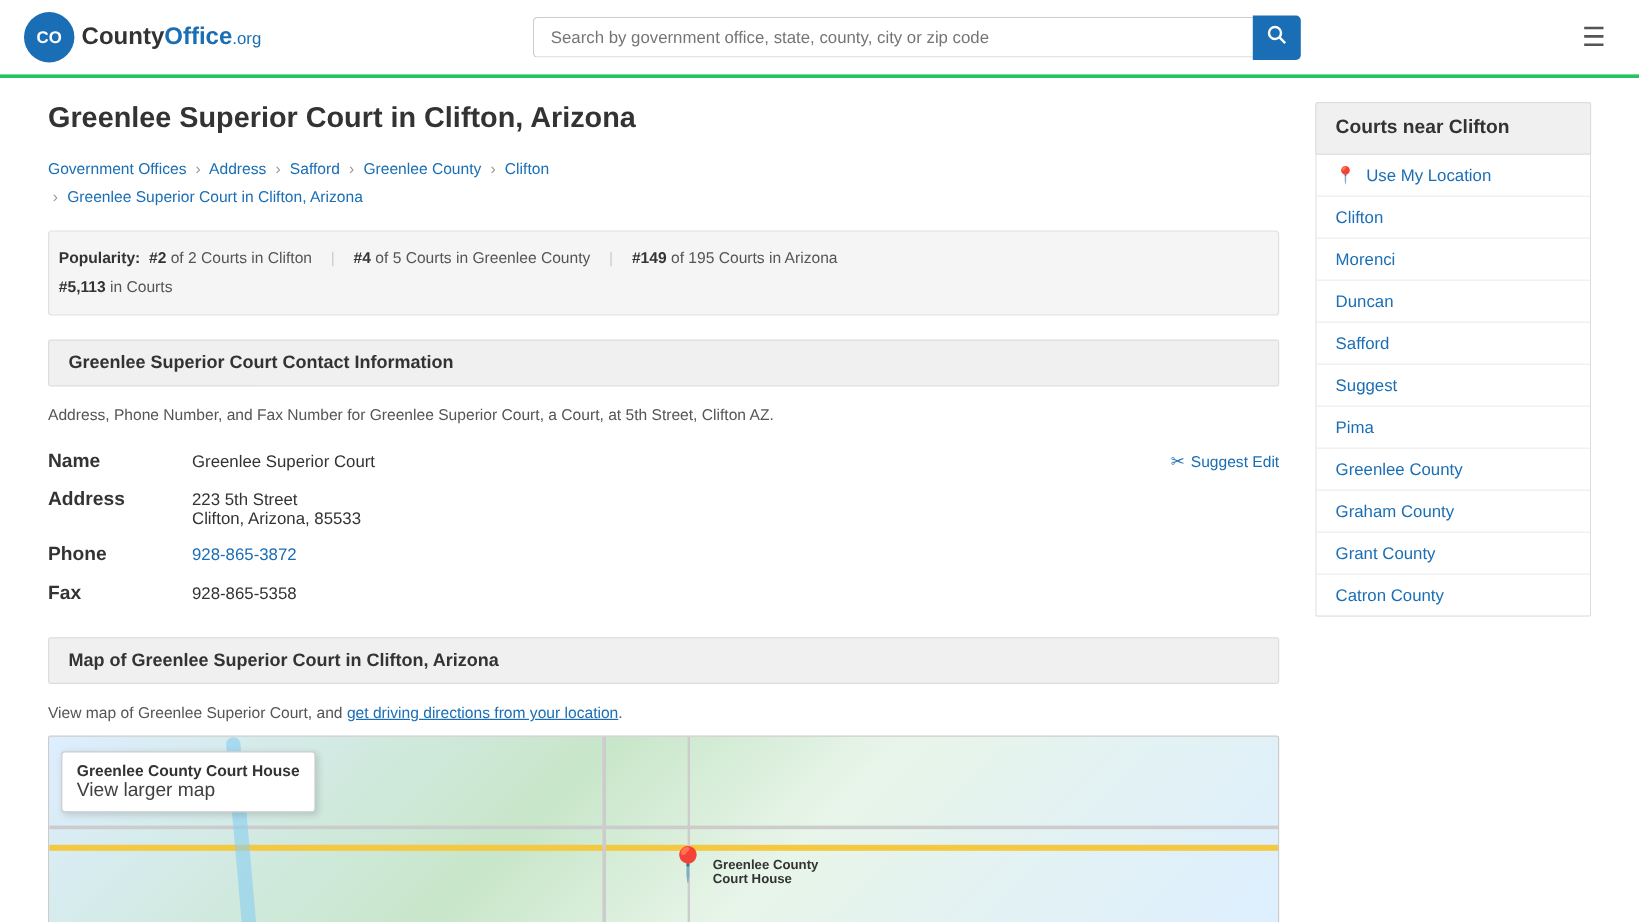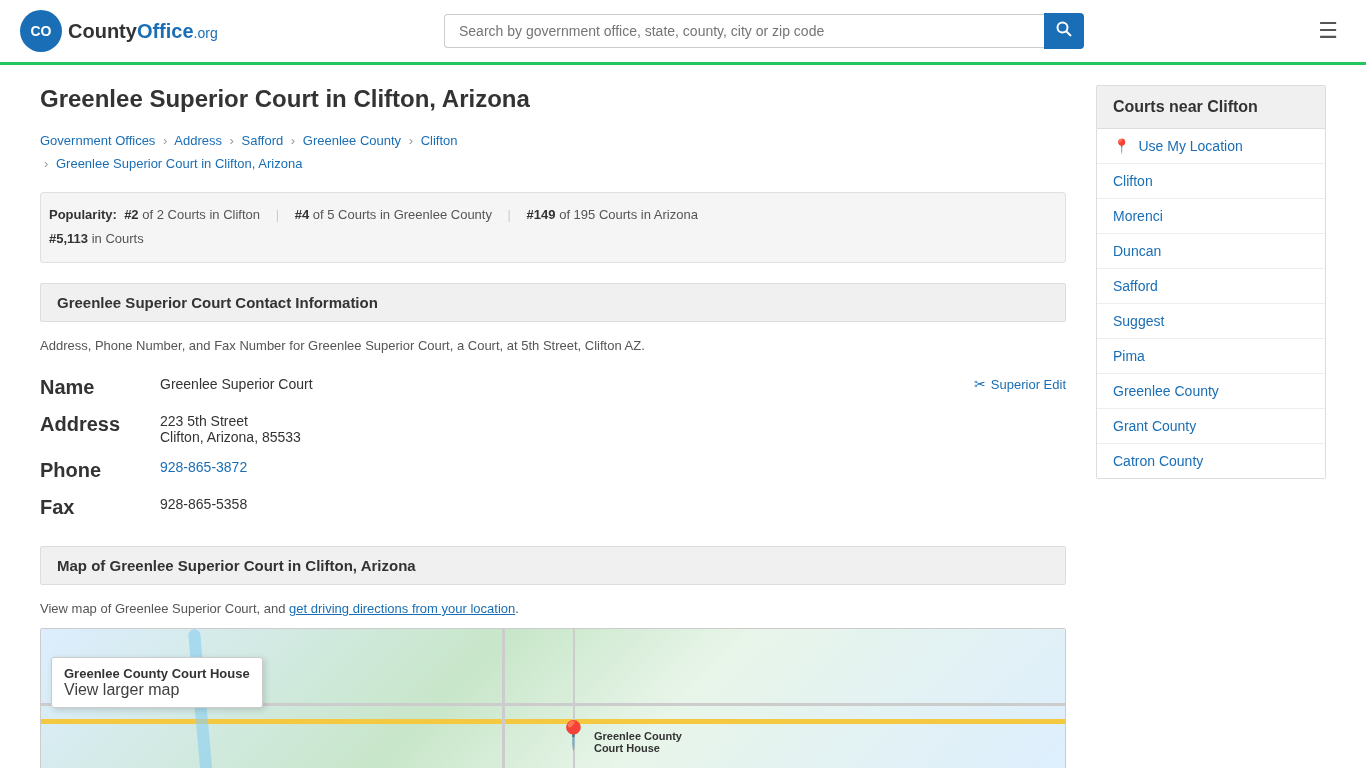--- a/index.html
+++ b/index.html
@@ -153,21 +153,21 @@
       margin-bottom: 20px;
     }
     .contact-table tr td {
       padding: 7px 0;
       vertical-align: top;
     }
     .contact-table .label {
       font-weight: bold;
       color: #333;
       width: 120px;
-      font-size: 20px;
+      font-size: 16px;
     }
     .contact-table .value {
       color: #333;
       font-size: 14px;
     }
     .contact-table .value a {
       color: #1a6eb5;
       text-decoration: none;
     }
     .suggest-edit {
@@ -194,21 +194,21 @@
       width: 100%;
       height: 165px;
       background: #e8e8e8;
       border: 1px solid #ccc;
       position: relative;
       overflow: hidden;
       border-radius: 2px;
     }
     .map-infobox {
       position: absolute;
-      top: 28px;
+      top: 12px;
       left: 10px;
       background: white;
       border: 1px solid #ccc;
       border-radius: 3px;
       padding: 8px 12px;
       font-size: 12px;
       box-shadow: 2px 2px 6px rgba(0,0,0,0.15);
       z-index: 10;
     }
     .map-infobox .infobox-title {
@@ -357,21 +357,21 @@
     <p class="contact-desc">Address, Phone Number, and Fax Number for Greenlee Superior Court, a Court, at 5th Street, Clifton AZ.</p>
 
     <table class="contact-table">
       <tbody>
           <tr>
         <td class="label">Name</td>
         <td class="value">
           <span>Greenlee Superior Court</span>
           <a href="#" class="suggest-edit">
             <span style="font-size:14px;">✂</span>
-            <span>Superior Edit</span>
+            <span>Suggest Edit</span>
           </a>
         </td>
       </tr>
       <tr>
         <td class="label">Address</td>
         <td class="value">
           <div>223 5th Street</div>
           <div>Clifton, Arizona, 85533</div>
         </td>
       </tr>
@@ -440,20 +440,23 @@
       <div class="sidebar-item">
         <a href="#">Suggest</a>
       </div>
       <div class="sidebar-item">
         <a href="#">Pima</a>
       </div>
       <div class="sidebar-item">
         <a href="#">Greenlee County</a>
       </div>
       <div class="sidebar-item">
+        <a href="#">Graham County</a>
+      </div>
+      <div class="sidebar-item">
         <a href="#">Grant County</a>
       </div>
       <div class="sidebar-item">
         <a href="#">Catron County</a>
       </div>
     </div>
   </div>
 </div>
 
 </body></html>

